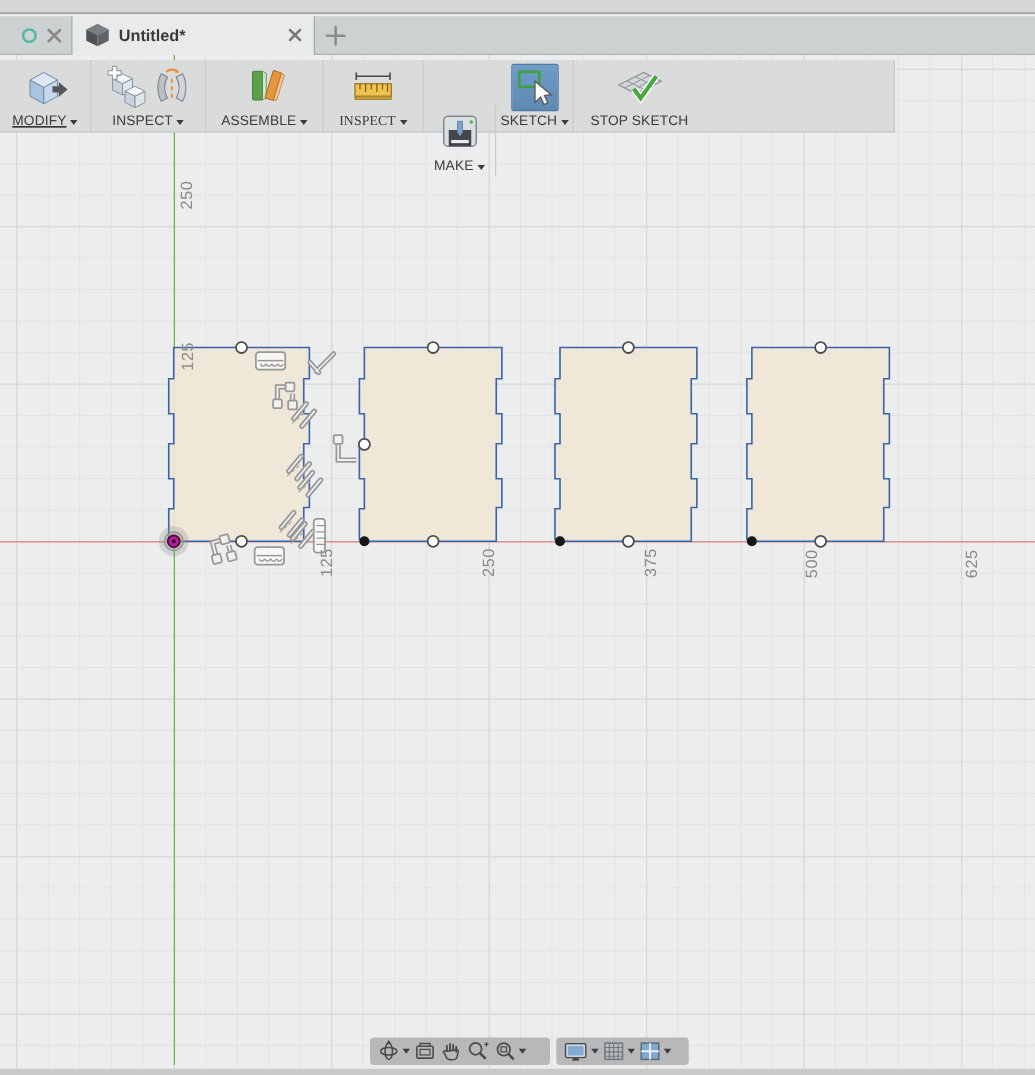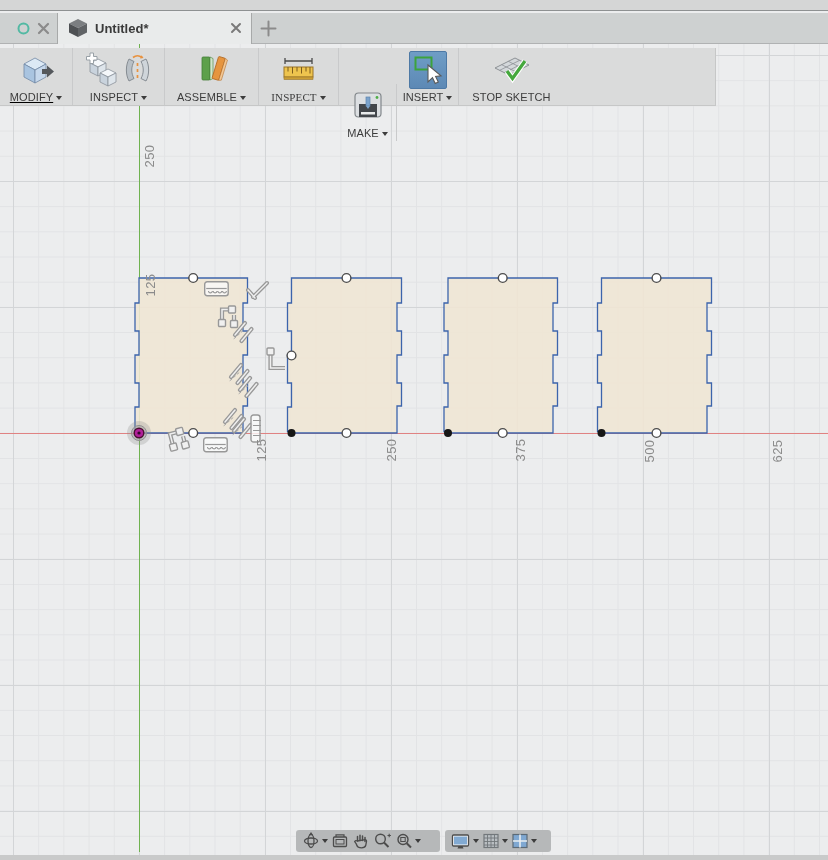--- a/index.html
+++ b/index.html
@@ -271,21 +271,21 @@
     <div class="tgroup" style="width:62px;">
       <div class="ticons" style="flex-basis:42px;">
         <div id="select-tile">
           <svg width="36" height="36" viewBox="0 0 36 36">
             <rect x="5.5" y="5.5" width="16" height="12" fill="none" stroke="#3ca33c" stroke-width="2"></rect>
             <path d="M18,13 V30 L22.5,25.7 L25.2,31.6 L28.3,30.1 L25.6,24.4 L31,23.8 Z" fill="#ffffff" stroke="#5a5a5a" stroke-width="1.1"></path>
           </svg>
         </div>
       </div>
       <div class="tlabel">
-          <span>INSERT</span>
+          <span>SKETCH</span>
           <span class="dd"></span>
         </div>
     </div>
 
     <div class="tgroup" style="width:105px;">
       <div class="ticons">
           <svg width="40" height="36" viewBox="0 0 40 36">
         <polygon points="3,16 23,6 37,13 17,23" fill="#d4d8db" stroke="#8d9195" stroke-width="1"></polygon>
         <path d="M9.7,12.7 l14,7 M16.3,9.3 l14,7 M7.7,18.3 l20,-10 M12.3,20.7 l20,-10" stroke="#8d9195" stroke-width=".8" fill="none"></path>
         <path d="M15,19 L20.5,26.5 L33,9" fill="none" stroke="#ffffff" stroke-width="5.5"></path>

